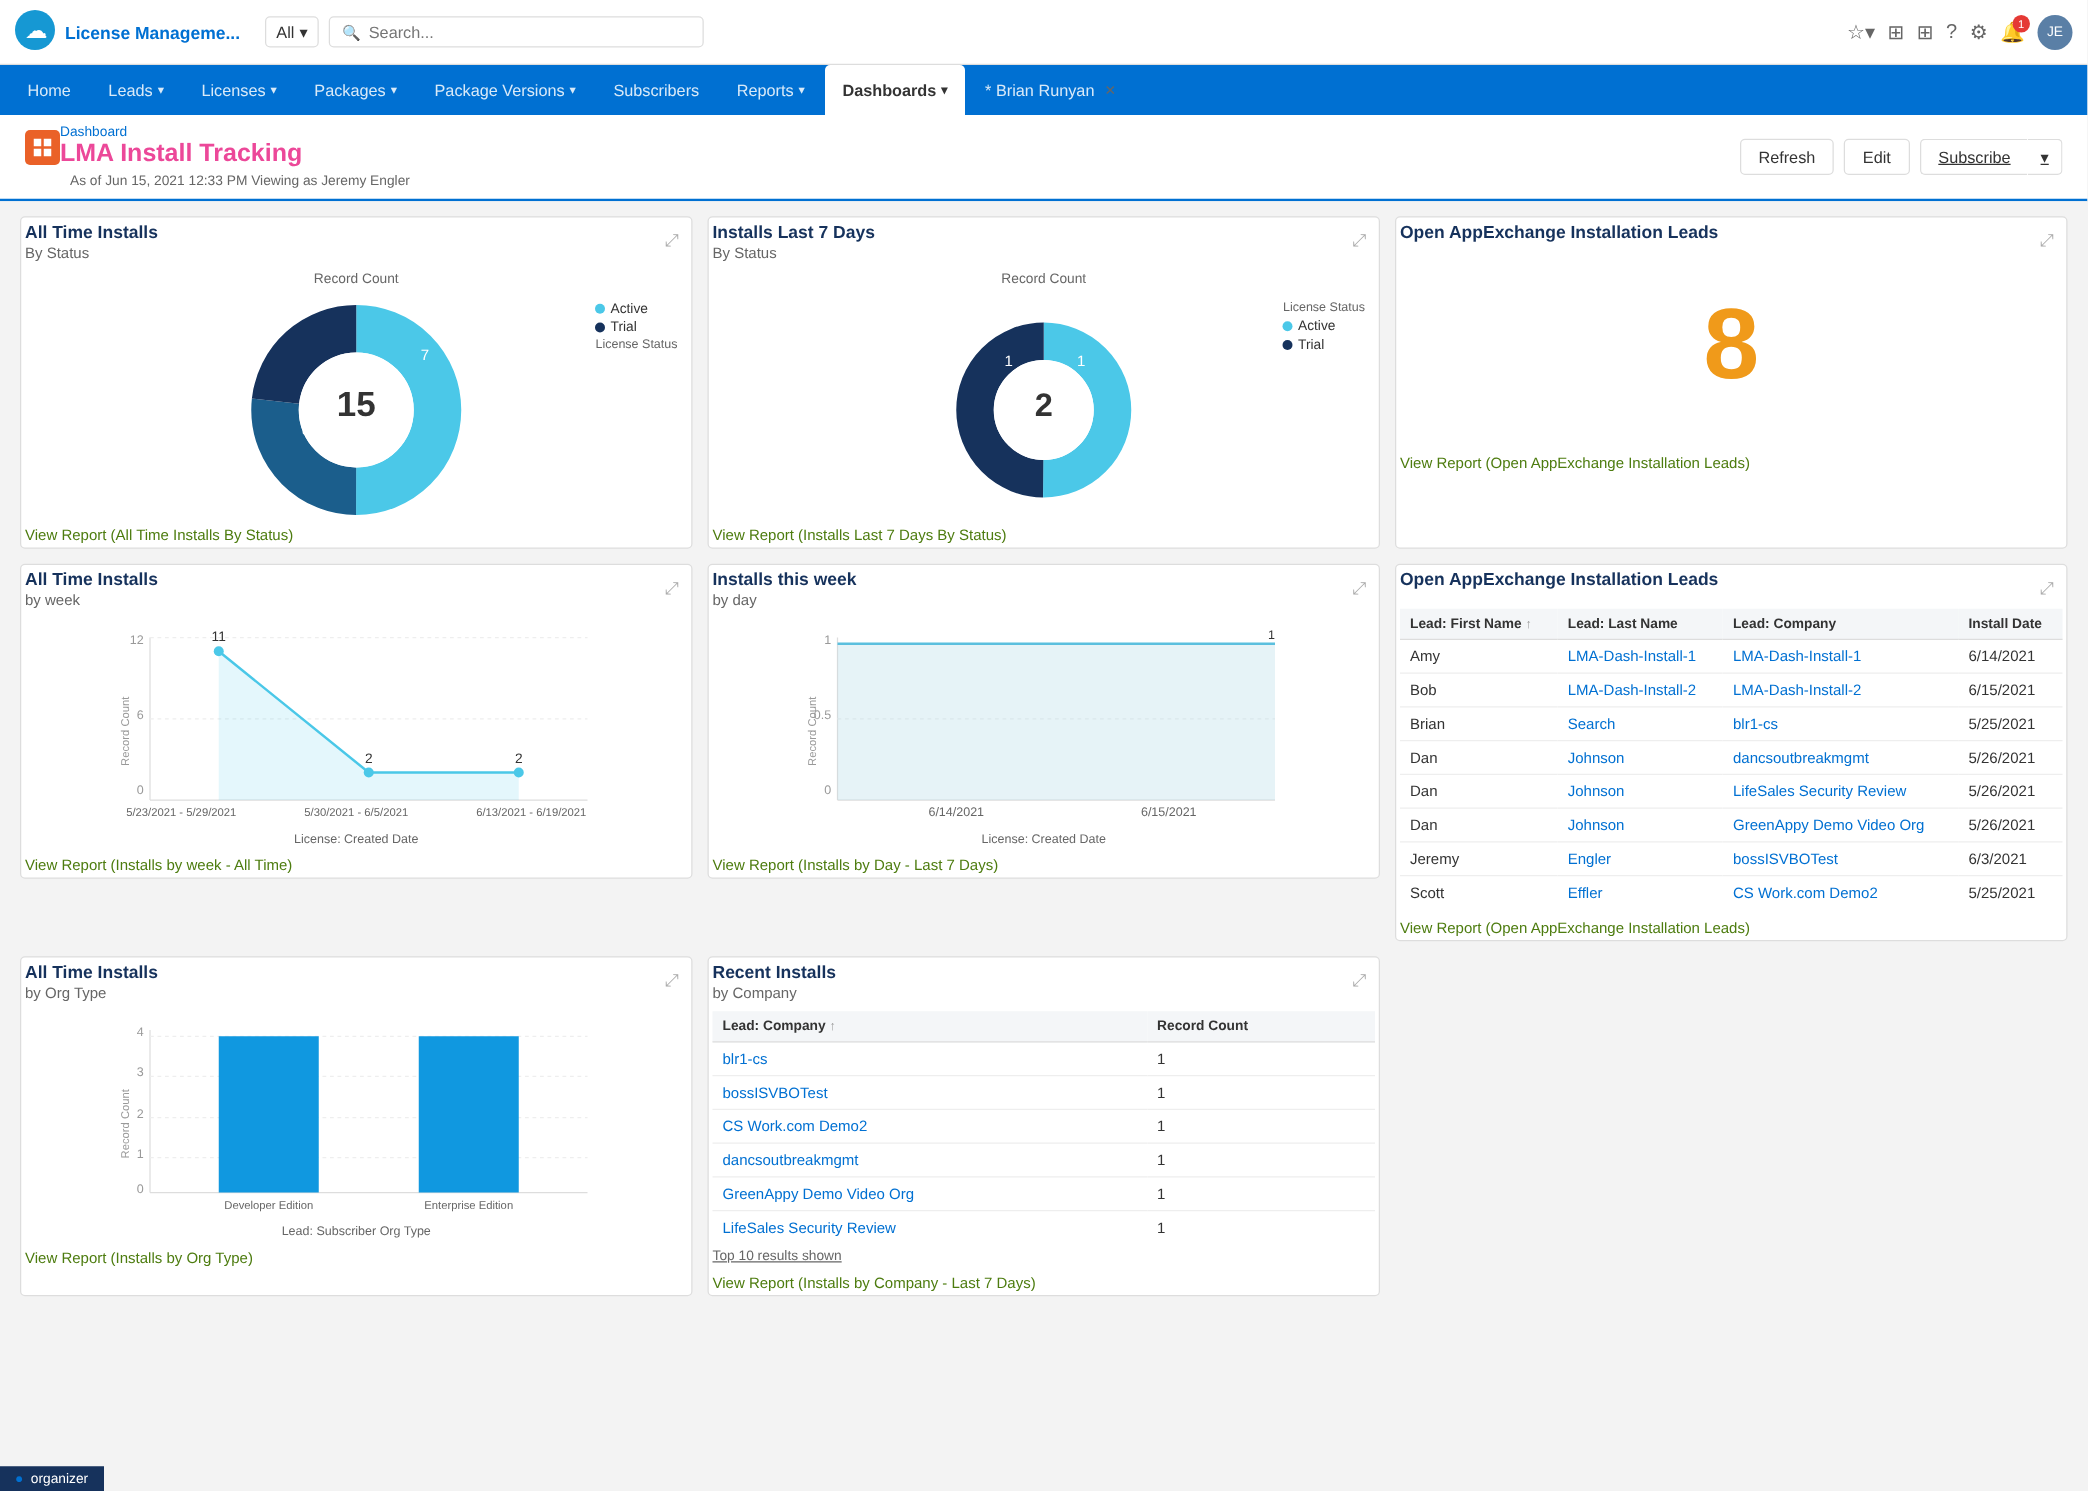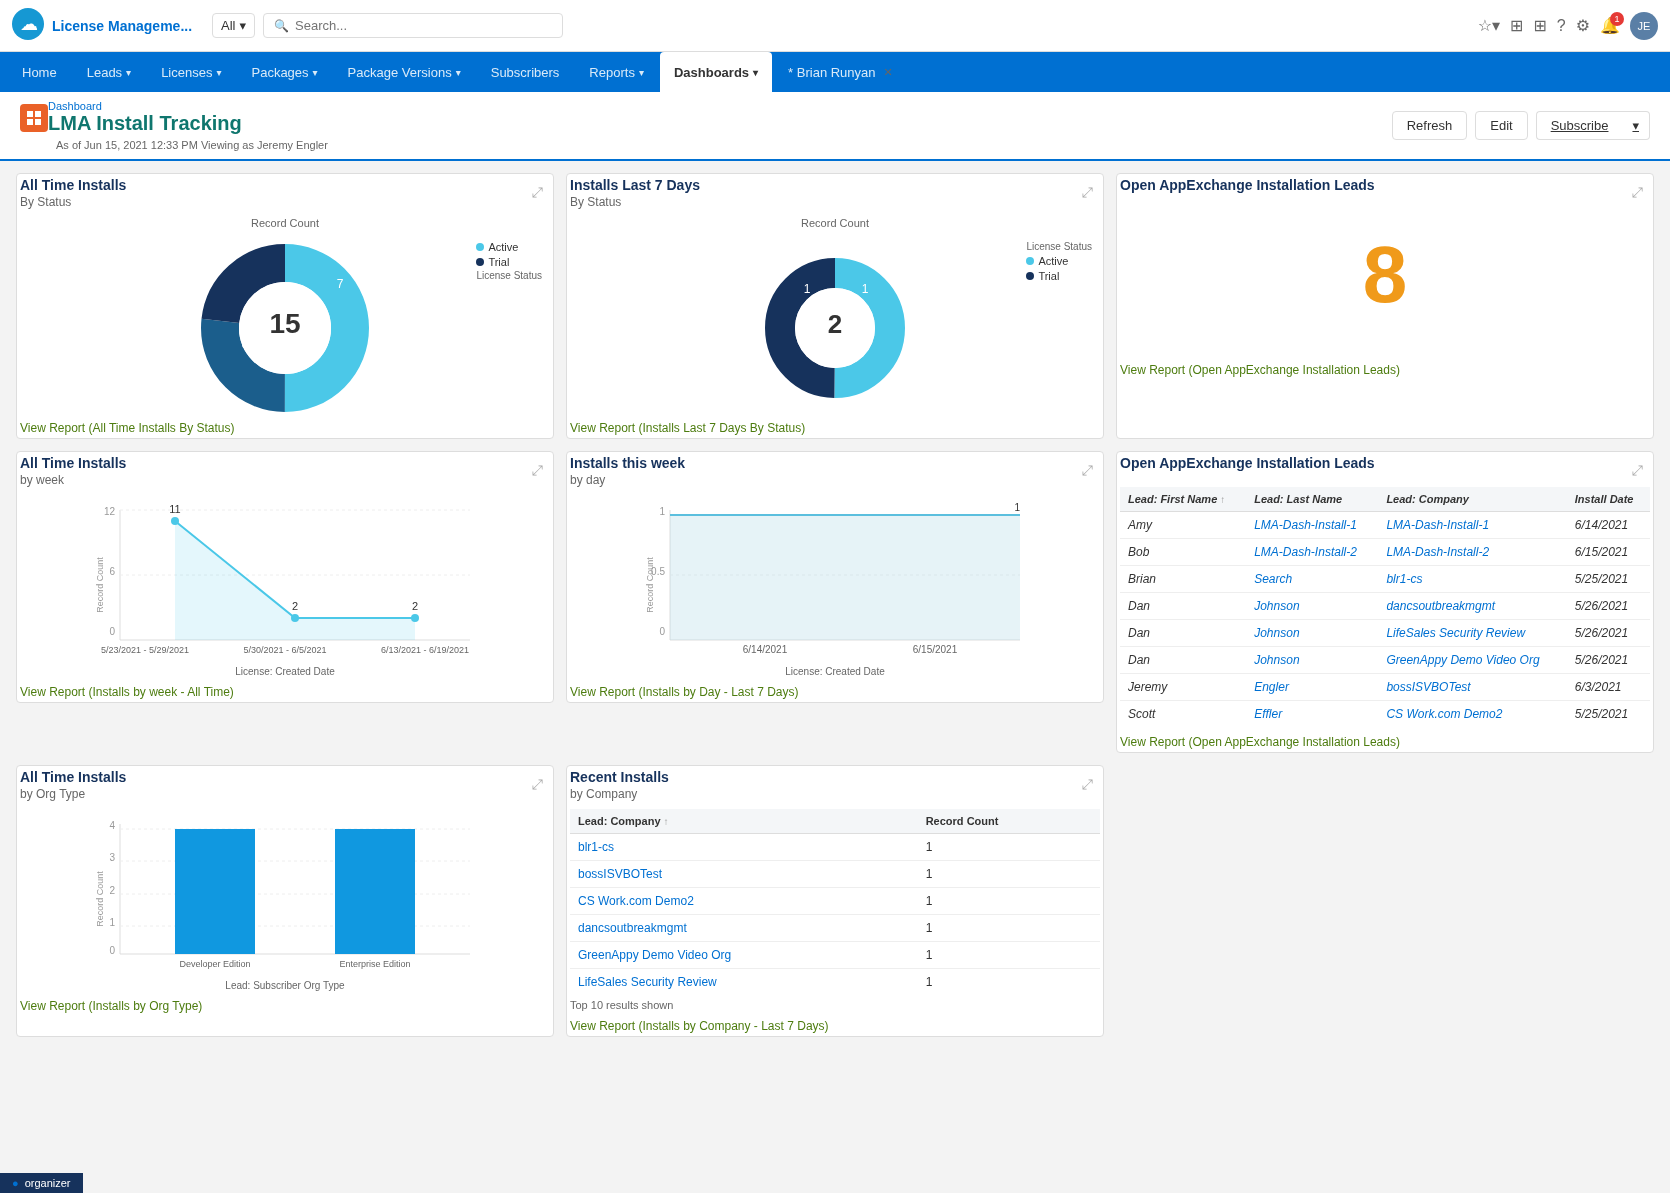--- a/index.html
+++ b/index.html
@@ -105,21 +105,21 @@
 
     
     .data-table { width: 100%; border-collapse: collapse; font-size: 12px; }
     .data-table th { background: #f4f6f8; text-align: left; padding: 6px 8px; border-bottom: 1px solid #ddd; font-weight: 600; color: #333; font-size: 11px; }
     .data-table td { padding: 6px 8px; border-bottom: 1px solid #eee; color: #333; }
     .data-table td a { color: #0070d2; text-decoration: none; }
     .data-table tr:last-child td { border-bottom: none; }
     .sort-icon { color: #999; font-size: 10px; }
 
     
-    .recent-table-results { font-size: 11px; color: #666; margin-top: 4px; }
+    .recent-table-results { font-size: 11px; color: #666; margin-top: 4px; text-decoration: underline; }
 
     
     .org-bar { position: fixed; bottom: 0; left: 0; background: #16325c; color: #fff; padding: 4px 12px; font-size: 11px; display: flex; align-items: center; gap: 6px; }
   </style>
 </head>
 <body>
 
 <div class="top-nav">
   <div>
     <svg width="32" height="32" viewBox="0 0 32 32">
@@ -193,21 +193,21 @@
       <div class="dash-header-title-icon" style="width:28px;height:28px;background:#ea6128;border-radius:4px;display:flex;align-items:center;justify-content:center;">
         <svg width="16" height="16" viewBox="0 0 16 16">
             <rect x="1" y="1" width="6" height="6" fill="white"></rect>
             <rect x="9" y="1" width="6" height="6" fill="white"></rect>
             <rect x="1" y="9" width="6" height="6" fill="white"></rect>
             <rect x="9" y="9" width="6" height="6" fill="white"></rect>
           </svg>
       </div>
       <div>
         <div class="dash-header-breadcrumb">Dashboard</div>
-        <div class="dash-header-title" style="font-size:20px;font-weight:700;color:#0f766e;">LMA Install Tracking</div>
+        <div class="dash-header-title" style="font-size:20px;font-weight:700;color:#ec4899;">LMA Install Tracking</div>
       </div>
     </div>
     <div class="dash-header-meta" style="margin-top:2px;margin-left:36px;">As of Jun 15, 2021 12:33 PM  Viewing as Jeremy Engler</div>
   </div>
   <div class="dash-header-actions">
     <button class="btn">Refresh</button>
     <button class="btn">Edit</button>
     <div style="display:flex;text-decoration:underline;">
       <button class="btn" style="border-radius:4px 0 0 4px;border-right:none;">Subscribe</button>
       <button class="btn btn-dropdown" style="border-radius:0 4px 4px 0;">▾</button>
@@ -362,21 +362,21 @@
           <text x="375" y="16" font-size="10" fill="#333" text-anchor="end">1</text>
         </svg>
       </div>
       <div style="text-align:center;font-size:10px;color:#666;">License: Created Date</div>
       <a href="#" class="view-report">View Report (Installs by Day - Last 7 Days)</a>
     </div>
 
     <div class="card" style="grid-row: span 2;">
       <div class="card-title">Open AppExchange Installation Leads</div>
       <span class="card-expand">⤢</span>
-      <table class="data-table" style="margin-top:16px;font-style:italic;">
+      <table class="data-table" style="margin-top:16px;">
         <thead>
           <tr>
             <th>Lead: First Name <span class="sort-icon">↑</span></th>
             <th>Lead: Last Name</th>
             <th>Lead: Company</th>
             <th>Install Date</th>
           </tr>
         </thead>
         <tbody id="appexchange-table-body">
         <tr>

